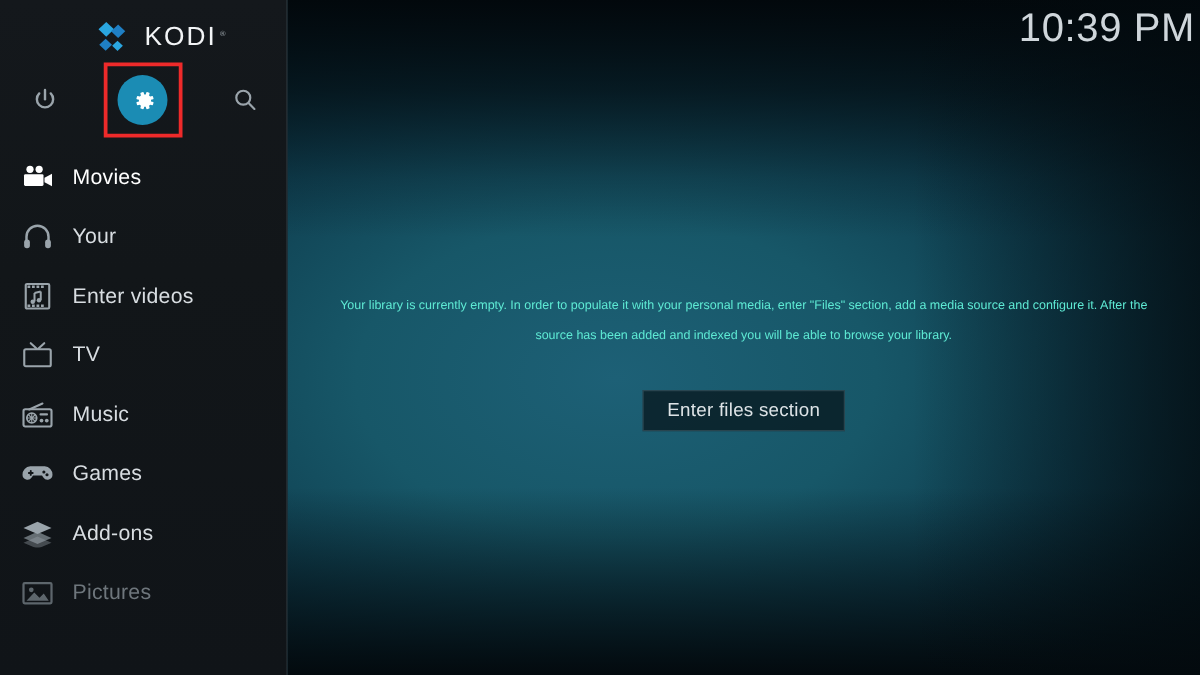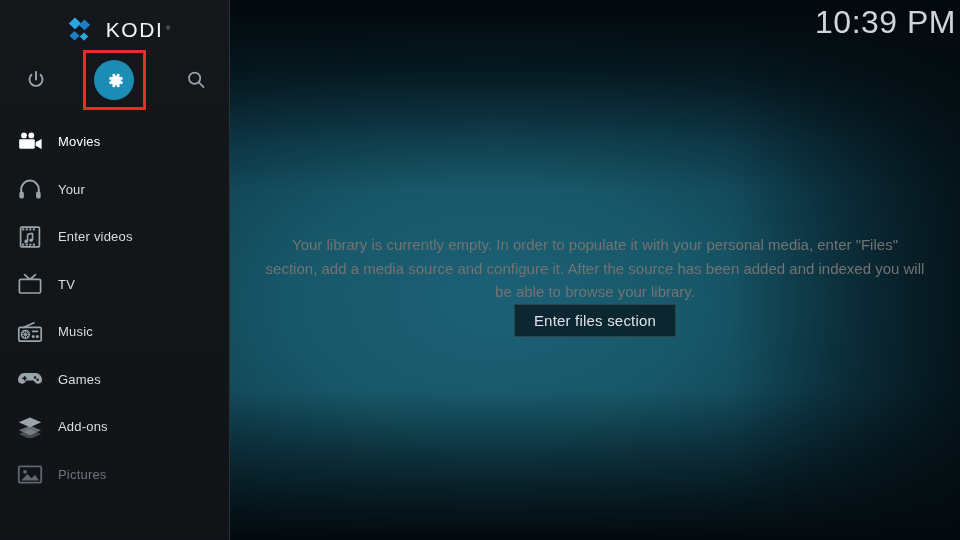--- a/index.html
+++ b/index.html
@@ -37,21 +37,21 @@
   
   .sidebar {
     position:absolute; left:0; top:0; width:230px; height:540px;
     background:linear-gradient(to bottom, #14181c 0%, #121619 40%, #101418 100%);
     border-right:1px solid #2a3339;
     overflow:hidden;
   }
 
   
   .logo-row {
-    position:absolute; left:0; top:14px; width:230px; height:32px;
+    position:absolute; left:10px; top:14px; width:230px; height:32px;
     display:flex; align-items:center; justify-content:center; gap:9px;
   }
   .logo-mark { width:30px; height:26px; position:relative; flex:none; }
   .logo-text {
     color:#f2f4f6; font-size:21px; letter-spacing:1.6px; font-weight:400;
     line-height:26px; position:relative;
   }
   .logo-tm {
     position:absolute; top:-2px; right:-7px; font-size:6px; color:#9aa3a9; letter-spacing:0;
   }
@@ -78,21 +78,21 @@
   
   .menu { position:absolute; left:0; top:118px; width:230px; }
   .menu-item {
     height:47.5px; display:flex; align-items:center; padding-left:10px;
   }
   .menu-icon {
     width:40px; height:32px; display:flex; align-items:center; justify-content:center;
     flex:none; color:#9aa4ab;
   }
   .menu-label {
-    margin-left:8px; font-size:13px; color:#d8dde1; letter-spacing:0.2px;
+    margin-left:8px; font-size:17px; color:#d8dde1; letter-spacing:0.2px;
   }
   .menu-item.active .menu-icon { color:#ffffff; }
   .menu-item.active .menu-label { color:#ffffff; }
   .menu-item.dim .menu-icon { color:#5d666c; }
   .menu-item.dim .menu-label { color:#6e767c; }
 
   .sidebar-fade {
     position:absolute; left:0; bottom:0; width:230px; height:46px;
     background:linear-gradient(to bottom, rgba(16,20,24,0) 0%, rgba(16,20,24,0.85) 70%, #101418 100%);
     pointer-events:none;
@@ -104,23 +104,23 @@
     font-size:32px; color:#cfd6db; letter-spacing:0.5px; font-weight:300;
   }
 
   
   .content {
     position:absolute; left:230px; top:0; right:0; bottom:0;
     display:flex; flex-direction:column; align-items:center; justify-content:flex-start;
   }
   .empty-msg {
     width:660px; margin-top:233px;
-    text-align:center; color:#737373; font-size:15px; line-height:23.5px;
-  }
-  .btn-row { margin-top:0; display:flex; gap:14px; }
+    text-align:center; color:#5eead4; font-size:10px; line-height:23.5px;
+  }
+  .btn-row { margin-top:32px; display:flex; gap:14px; }
   .btn {
     height:33px; padding:0 19px;
     display:flex; align-items:center; justify-content:center;
     background:rgba(8,24,31,0.78);
     border:1px solid rgba(110,140,152,0.30);
     color:#dde3e6; font-size:15px; letter-spacing:0.2px;
   }
 </style>
 </head>
 <body>

